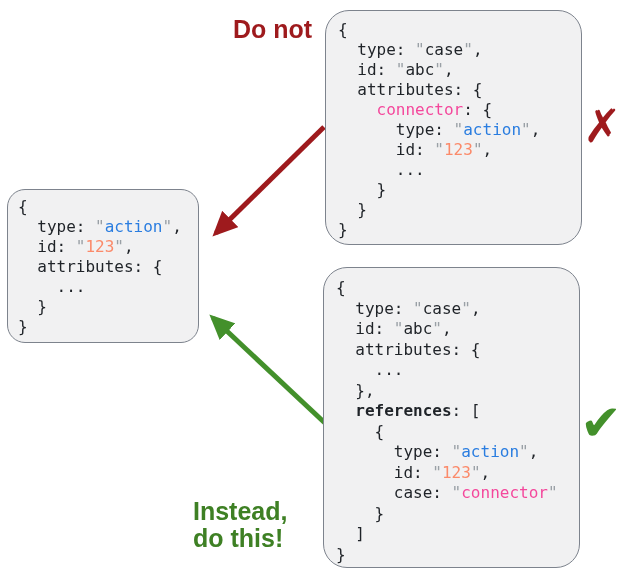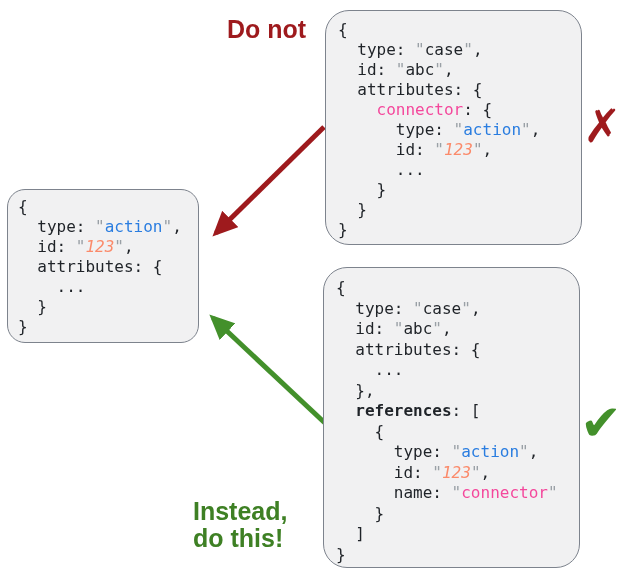--- a/index.html
+++ b/index.html
@@ -19,34 +19,34 @@
     border-radius: 24px;
     font-family: "DejaVu Sans Mono", "Liberation Mono", monospace;
     font-size: 16px;
     line-height: 20px;
     color: var(--code_text);
   }
   .code-line { white-space: pre; }
   .tok-p { color: var(--code_text); }
   .tok-q { color: var(--quote_gray); }
   .tok-b { color: var(--string_blue); }
-  .tok-o { color: var(--string_orange); font-style: italic; }
+  .tok-o { color: var(--string_orange); }
   .tok-k { color: var(--string_pink); text-align: center; }
   .tok-bold { color: var(--code_text); font-weight: bold; }
   #target-box { left: 7px;   top: 189px; width: 192px; height: 154px; border-radius: 18px; padding: 7px 0 0 10px; }
   #bad-box    { left: 325px; top: 10px;  width: 257px; height: 235px; padding: 9px 0 0 12px; }
   #good-box   { left: 323px; top: 267px; width: 257px; height: 301px; padding: 10px 0 0 12px; line-height: 20.5px; }
   .label {
     position: absolute;
     font-family: "Liberation Sans", "DejaVu Sans", sans-serif;
     font-weight: bold;
     font-size: 25px;
     line-height: 26px;
   }
-  #do-not-label  { left: 227px; top: 16px;  color: var(--red);   text-align: left; }
+  #do-not-label  { left: 233px; top: 16px;  color: var(--red);   text-align: left; }
   #instead-label { left: 193px; top: 498px; width: 125px; color: var(--green_text); text-align: left; line-height: 27px; }
   .mark { position: absolute; font-family: "DejaVu Sans", sans-serif; }
   #cross-mark { left: 583px; top: 103px; font-size: 46px; line-height: 1; font-weight: bold; color: var(--red); }
   #check-mark { left: 580px; top: 398px; font-size: 50px; line-height: 1; color: var(--green); }
   svg.arrows { position: absolute; left: 0; top: 0; pointer-events: none; }
 </style>
 </head>
 <body>
 
 <div class="canvas">
@@ -92,21 +92,21 @@
       <div class="code-line"><span class="tok-p">{</span></div>
       <div class="code-line"><span class="tok-p">  type: </span><span class="tok-q">"</span><span class="tok-p">case</span><span class="tok-q">"</span><span class="tok-p">,</span></div>
       <div class="code-line"><span class="tok-p">  id: </span><span class="tok-q">"</span><span class="tok-p">abc</span><span class="tok-q">"</span><span class="tok-p">,</span></div>
       <div class="code-line"><span class="tok-p">  attributes: {</span></div>
       <div class="code-line"><span class="tok-p">    ...</span></div>
       <div class="code-line"><span class="tok-p">  },</span></div>
       <div class="code-line"><span class="tok-p">  </span><span class="tok-bold">references</span><span class="tok-p">: [</span></div>
       <div class="code-line"><span class="tok-p">    {</span></div>
       <div class="code-line"><span class="tok-p">      type: </span><span class="tok-q">"</span><span class="tok-b">action</span><span class="tok-q">"</span><span class="tok-p">,</span></div>
       <div class="code-line"><span class="tok-p">      id: </span><span class="tok-q">"</span><span class="tok-o">123</span><span class="tok-q">"</span><span class="tok-p">,</span></div>
-      <div class="code-line"><span class="tok-p">      name: </span><span class="tok-q">"</span><span class="tok-k">connector</span><span class="tok-q">"</span></div>
+      <div class="code-line"><span class="tok-p">      case: </span><span class="tok-q">"</span><span class="tok-k">connector</span><span class="tok-q">"</span></div>
       <div class="code-line"><span class="tok-p">    }</span></div>
       <div class="code-line"><span class="tok-p">  ]</span></div>
       <div class="code-line"><span class="tok-p">}</span></div>
     </div>
 
   <div class="label" id="do-not-label">
     <div>Do not</div>
   </div>
 
   <div class="label" id="instead-label">

